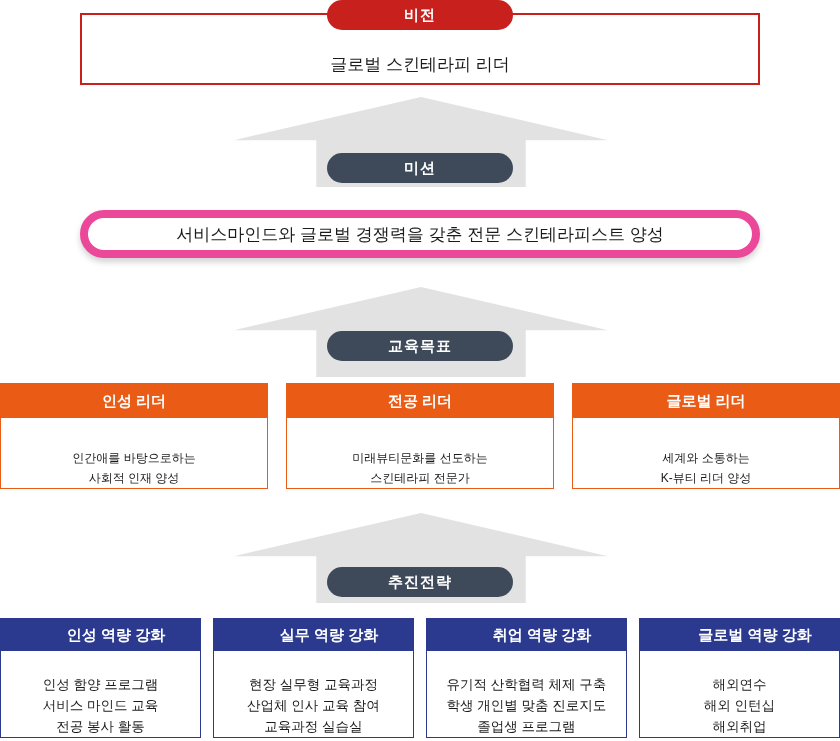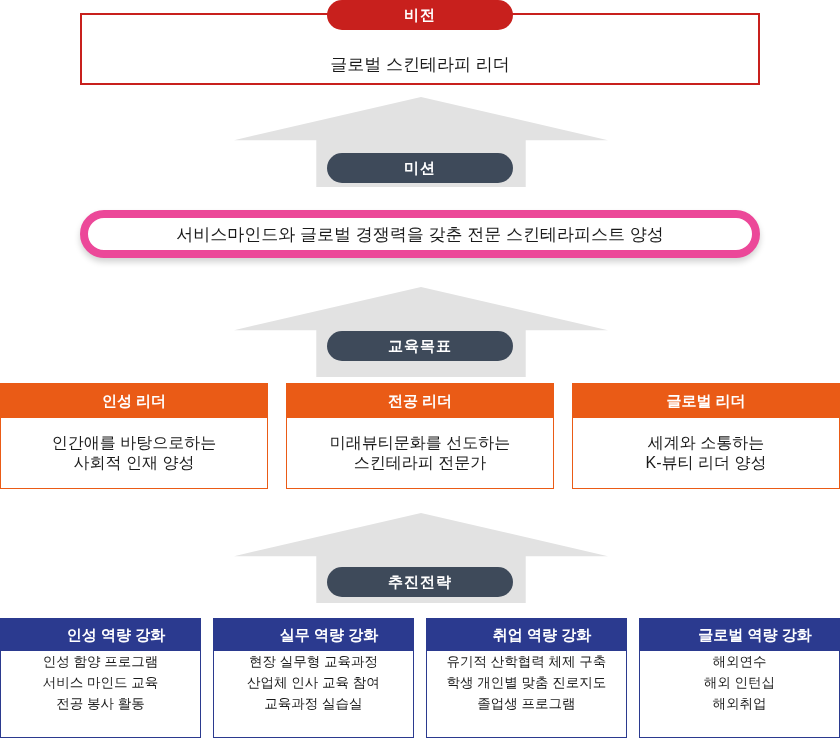--- a/index.html
+++ b/index.html
@@ -117,22 +117,22 @@
     height: 34px;
     display: flex;
     align-items: center;
     justify-content: center;
   }
   .goal-body {
     height: 70px;
     display: flex;
     flex-direction: column;
     align-items: center;
-    justify-content: center;
-    font-size: 16px;
+    justify-content: flex-end;
+    font-size: 12px;
     line-height: 20px;
     color: #1a1a1a;
     text-align: center;
   }
 
   
   .strategy-row {
     position: absolute;
     left: 0px;
     top: 618px;
@@ -155,21 +155,21 @@
     display: flex;
     align-items: center;
     justify-content: center;
     padding-left: 31px;
   }
   .strat-body {
     height: 86px;
     display: flex;
     flex-direction: column;
     align-items: center;
-    justify-content: flex-start;
+    justify-content: flex-end;
     font-size: 13.5px;
     line-height: 21px;
     color: #1a1a1a;
     text-align: center;
   }
   .line { display: block; white-space: nowrap; }
 </style>
 </head>
 <body>
 

